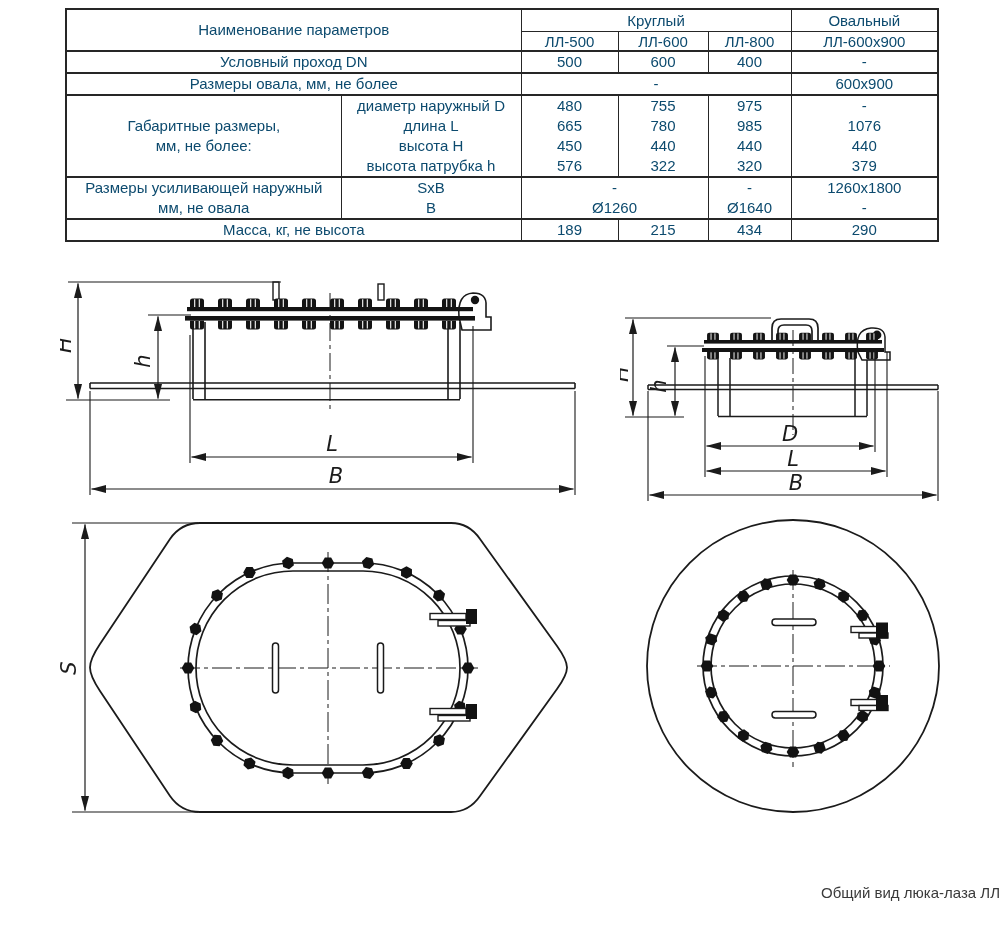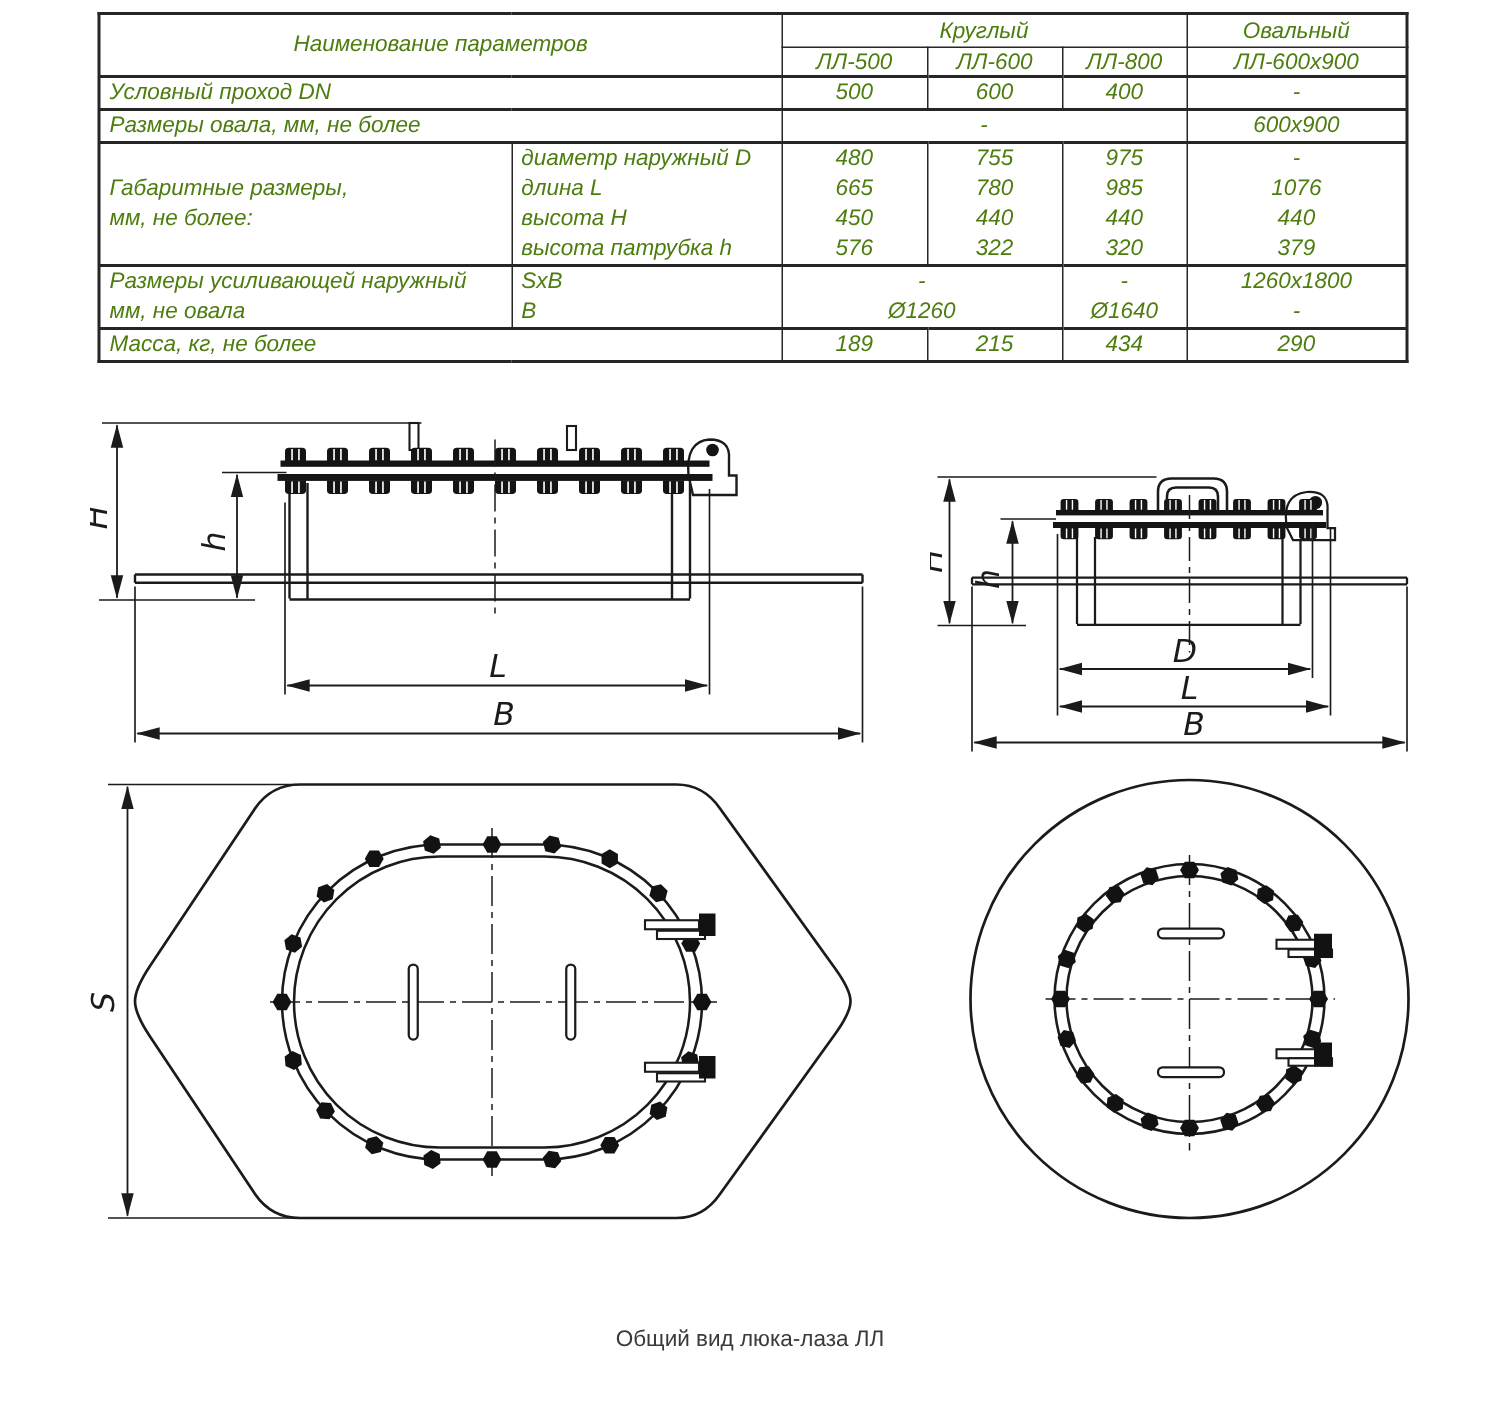--- a/index.html
+++ b/index.html
@@ -1,31 +1,31 @@
 <!DOCTYPE html>
 <html><head>
 <meta charset="utf-8">
 <style>
   html,body{margin:0;padding:0;background:#fff;}
   .canvas{position:relative;width:1000px;height:936px;background:#fff;overflow:hidden;
           font-family:"Liberation Sans",sans-serif;color:#383838;}
   .abs{position:absolute;}
   
   .spec-table{position:absolute;left:65px;top:8px;width:872px;border-collapse:collapse;
-              table-layout:fixed;border:2px solid #262626;font-size:15px;color:#4d7c0f;font-style:italic;}
+              table-layout:fixed;border:2px solid #262626;font-size:15px;color:#0c4a6e;}
   .spec-table td{border:1px solid #262626;padding:0 6px;vertical-align:middle;line-height:20px;}
   .spec-table .c{text-align:center;padding:0 2px;}
-  .spec-table tr.bt>td{border-top-width:2px;}
+  .spec-table tr.bt>td{border-top-width:2px;text-align:center;}
   .spec-table tr.r1>td{height:21px;line-height:20px;}
   .spec-table tr.r2>td{height:18px;line-height:17px;}
   .spec-table tr.r3>td,.spec-table tr.r4>td,.spec-table tr.r7>td{height:20px;}
   .spec-table .ln{height:20px;line-height:20px;white-space:nowrap;}
   
   svg text.dim{font-family:"DejaVu Sans",sans-serif;font-style:italic;font-size:21px;fill:#1b1b1b;}
-  .caption{position:absolute;left:0;top:884px;width:1000px;text-align:center;
+  .caption{position:absolute;left:0;top:884px;width:1000px;text-align:right;
            font-size:15px;color:#3a3a3a;}
 </style>
 </head>
 <body>
 
 <div class="canvas">
 
   <table class="spec-table">
     <colgroup>
       <col style="width:275px">
@@ -111,21 +111,21 @@
         <td class="c">
           <div class="ln">-</div>
           <div class="ln">Ø1640</div>
         </td>
         <td class="c">
           <div class="ln">1260х1800</div>
           <div class="ln">-</div>
         </td>
       </tr>
       <tr class="bt r7">
-        <td colspan="2">Масса, кг, не более</td>
+        <td colspan="2">Масса, кг, не высота</td>
         <td class="c">189</td>
         <td class="c">215</td>
         <td class="c">434</td>
         <td class="c">290</td>
       </tr>
     </tbody>
   </table>
 
   <svg class="abs" style="left:60px;top:260px" width="540" height="250" viewBox="0 0 540 250">
     <defs>

